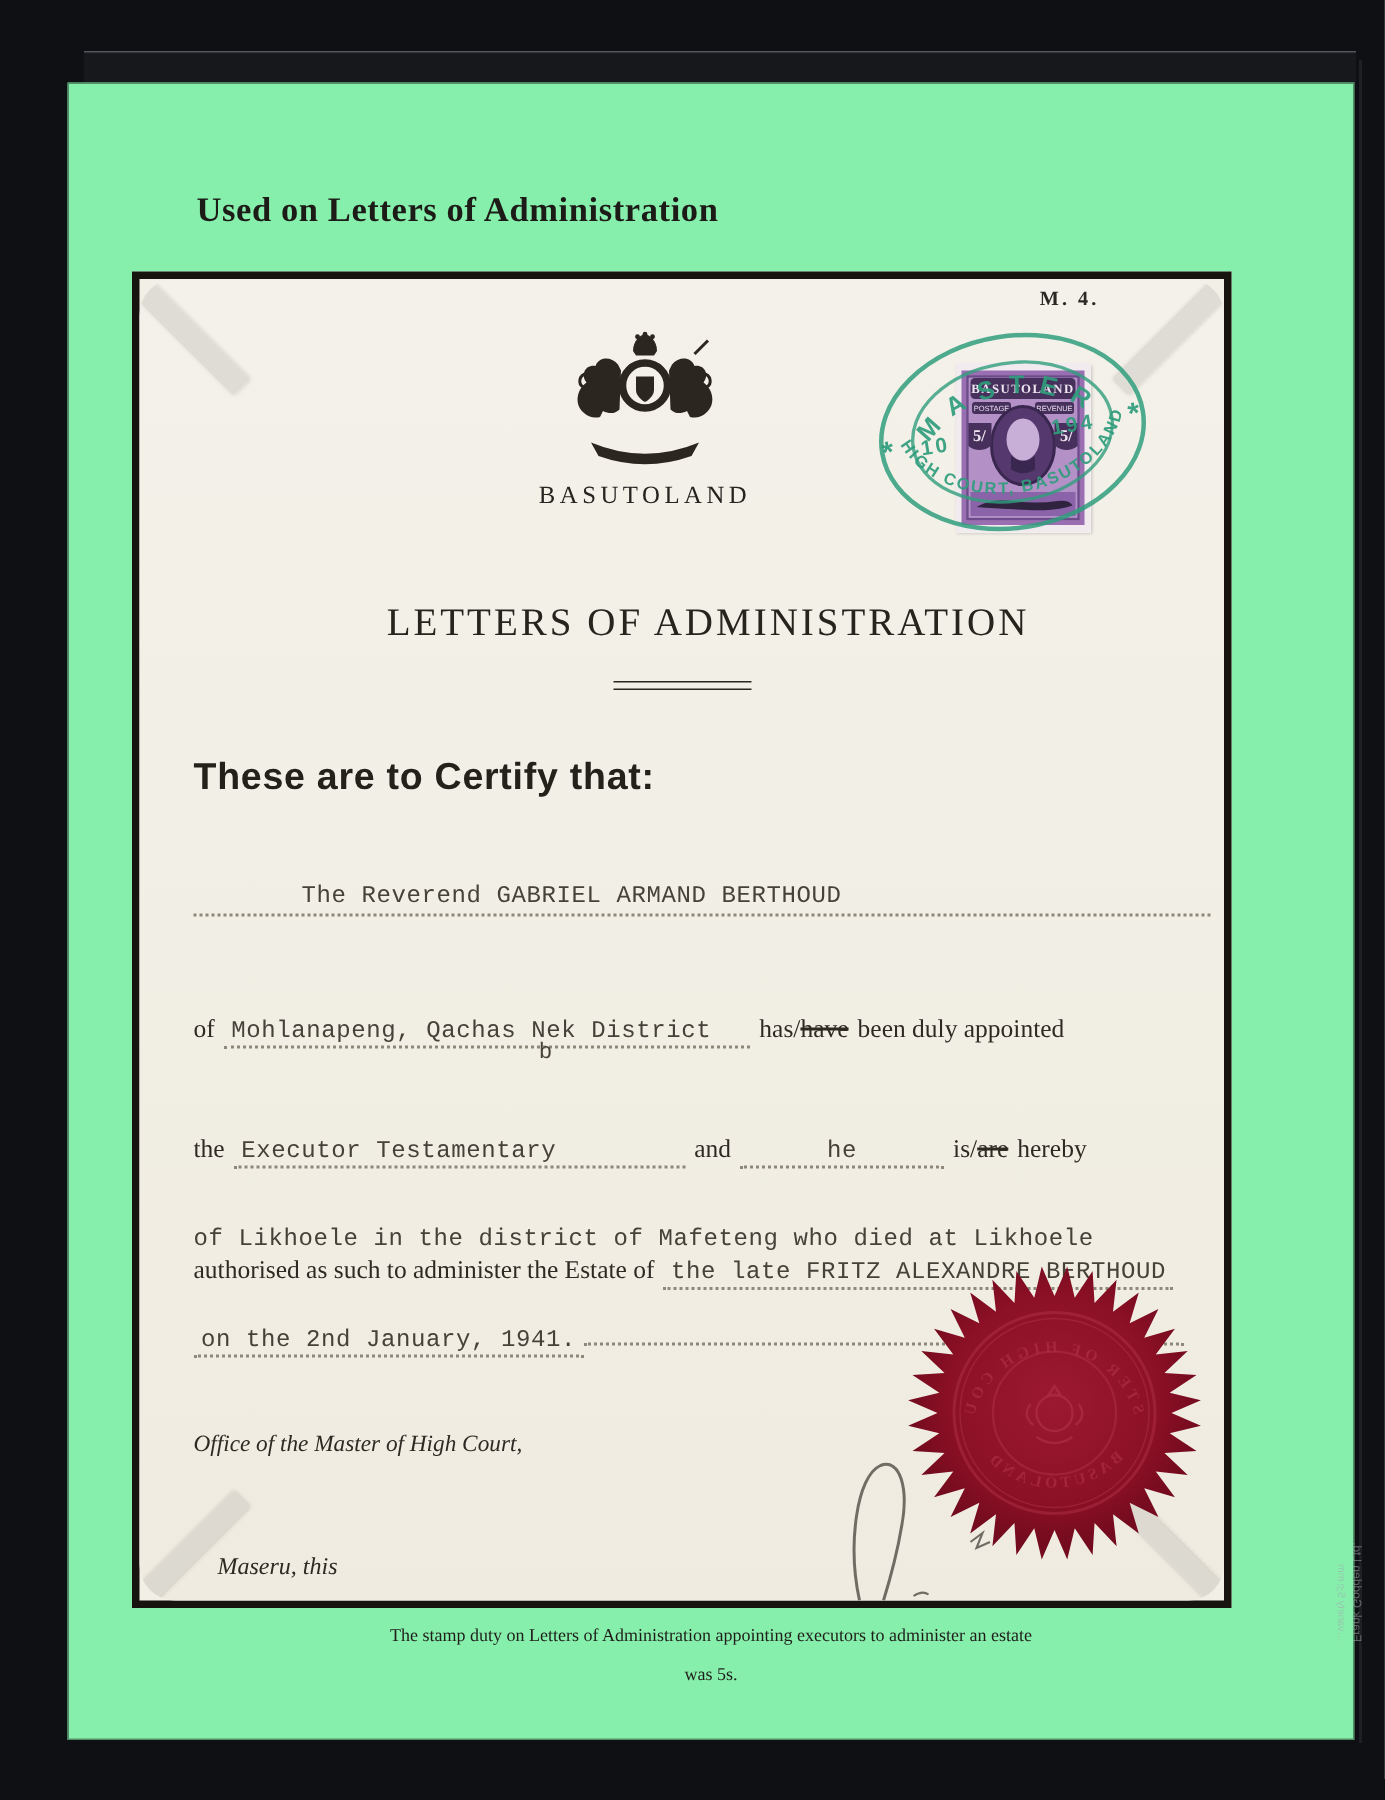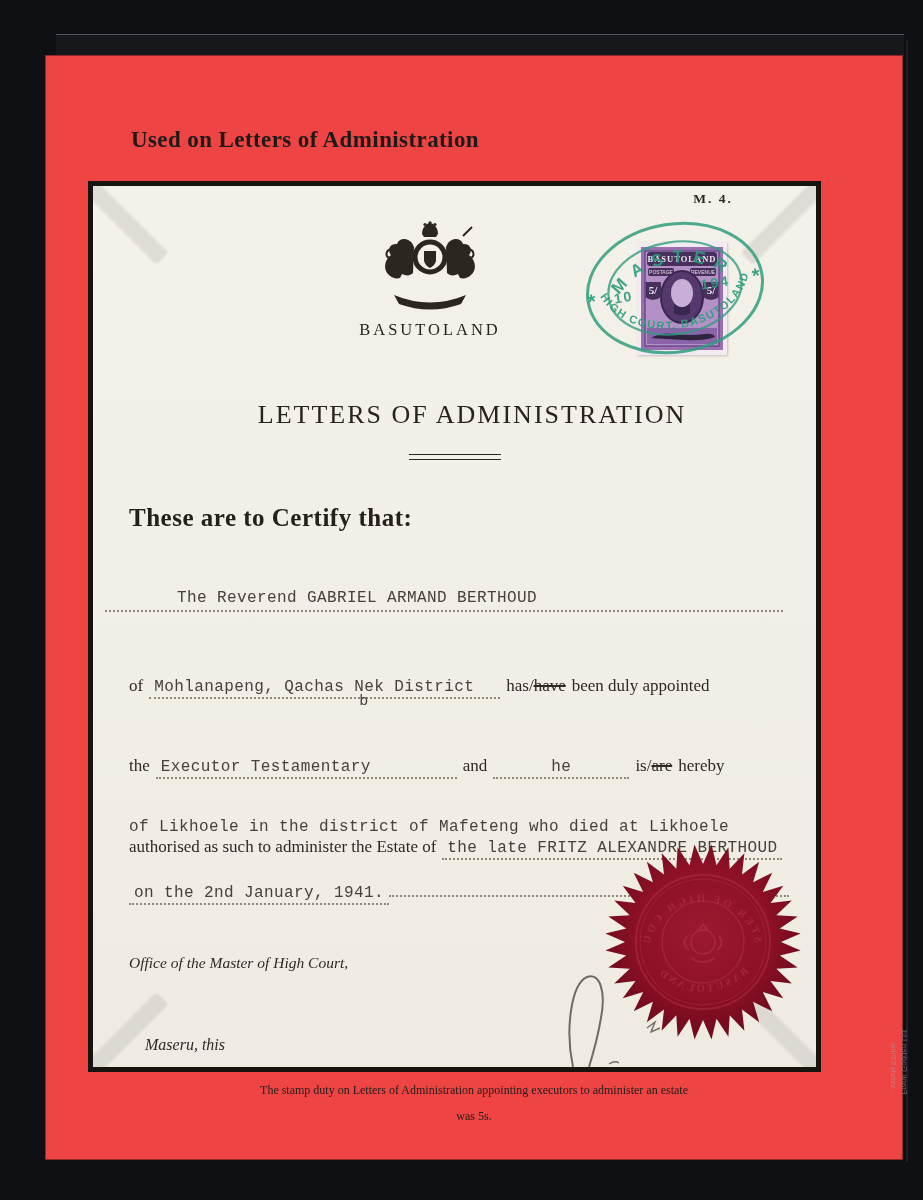--- a/index.html
+++ b/index.html
@@ -3,58 +3,58 @@
 <meta charset="utf-8">
 <style>
   html,body{margin:0;padding:0;background:#0e1013;}
   .stage{position:relative;width:923px;height:1200px;margin:0 auto;overflow:hidden;
          background:#0e1013;font-family:"Liberation Serif",serif;}
   
   .sleeve-band{position:absolute;left:56px;top:34px;width:848px;height:21px;background:#16181c;
                border-top:1px solid rgba(210,216,226,.32);}
   .sleeve-right{position:absolute;left:906px;top:40px;width:2px;height:1122px;background:rgba(255,255,255,.07);}
   
-  .album-page{position:absolute;left:45px;top:55px;width:858px;height:1105px;background:#ef4444;
+  .album-page{position:absolute;left:45px;top:55px;width:858px;height:1105px;background:#86efac;
               box-shadow:0 0 0 1px rgba(0,0,0,.4) inset;}
   .title{position:absolute;left:86px;top:72px;font-size:23px;font-weight:bold;color:#1d1b17;letter-spacing:.4px;}
   .caption{position:absolute;left:0;top:1022px;width:858px;text-align:center;color:#1f1d19;
            font-size:12px;line-height:26px;}
   
   .doc-frame{position:absolute;left:43px;top:126px;width:723px;height:881px;border:5px solid #17130e;
              background:#f2efe6;}
   .paper{position:relative;width:100%;height:100%;overflow:hidden;
-         background:linear-gradient(180deg,#f4f1ea 0%,#f1eee4 60%,#efebe0 100%);}
+         background:linear-gradient(180deg,#f4f1ea 0%,#f1eee4 60%,#efebe0 100%);border-radius:24px;}
   .corner{position:absolute;width:120px;height:15px;background:rgba(198,196,188,.45);
           box-shadow:0 0 3px rgba(110,108,100,.35);}
   .corner.tl{left:-34px;top:22px;transform:rotate(45deg);}
   .corner.tr{right:-34px;top:22px;transform:rotate(-45deg);}
   .corner.bl{left:-34px;bottom:18px;transform:rotate(-45deg);}
   .corner.br{right:-34px;bottom:18px;transform:rotate(45deg);}
   .m4{position:absolute;left:575px;top:5px;width:90px;text-align:center;font-size:13.5px;font-weight:bold;
       letter-spacing:2px;color:#2b2824;}
   .crest{position:absolute;left:275px;top:34px;width:124px;height:98px;}
   .country{position:absolute;left:258px;top:134px;width:158px;text-align:center;font-size:16.5px;
            letter-spacing:3px;color:#272420;}
   .stamp{position:absolute;left:544px;top:56px;width:90px;height:113px;box-shadow:1px 1px 2px rgba(60,50,70,.25);}
   .cancel{position:absolute;left:490px;top:30px;width:184px;height:144px;pointer-events:none;}
   .heading{position:absolute;left:0;top:214px;width:758px;text-align:center;font-size:26px;
            letter-spacing:2px;color:#27231d;}
   .dbl-rule{position:absolute;left:50%;top:268px;transform:translateX(-50%);width:92px;height:4px;
             border-top:1.5px solid #2a2620;border-bottom:1px solid #2a2620;}
-  .certify{position:absolute;left:36px;top:318px;font-family:Liberation Serif, serif;font-weight:bold;
+  .certify{position:absolute;left:36px;top:318px;font-family:Liberation Sans, sans-serif;font-weight:bold;
            font-size:25px;letter-spacing:.5px;color:#24211b;}
   .typed{font-family:"Liberation Mono",monospace;font-size:16px;color:#474239;letter-spacing:.4px;}
   .printed{font-size:17px;color:#2e2a23;}
   .italicised{font-style:italic;}
   .struck{text-decoration:line-through;text-decoration-thickness:2px;}
   .row{position:absolute;white-space:nowrap;}
   .flexrow{display:flex;align-items:baseline;}
   .fill{border-bottom:2px dotted #8d887a;padding:0 5px 1px 5px;margin-top:36px;}
   .fill-gap{display:inline-block;border-bottom:2px dotted #8d887a;height:5px;}
-  .name-row{left:12px;top:402px;width:678px;border-bottom:2px dotted #8d887a;padding-bottom:3px;}
+  .name-row{left:36px;top:402px;width:678px;border-bottom:2px dotted #8d887a;padding-bottom:3px;}
   .name-row .typed{margin-left:72px;}
   .residence-row{left:36px;top:456px;}
   .capacity-row{left:36px;top:536px;}
   .para-line1{left:36px;top:617px;}
   .para-line2{left:36px;top:631px;}
   .para-line3{left:36px;top:662px;width:660px;}
   .gap6{width:6px;display:inline-block;}
   .padr86{padding-right:86px;}
   .padr26{padding-right:26px;}
   .he-fill{display:inline-block;width:126px;text-align:center;}

